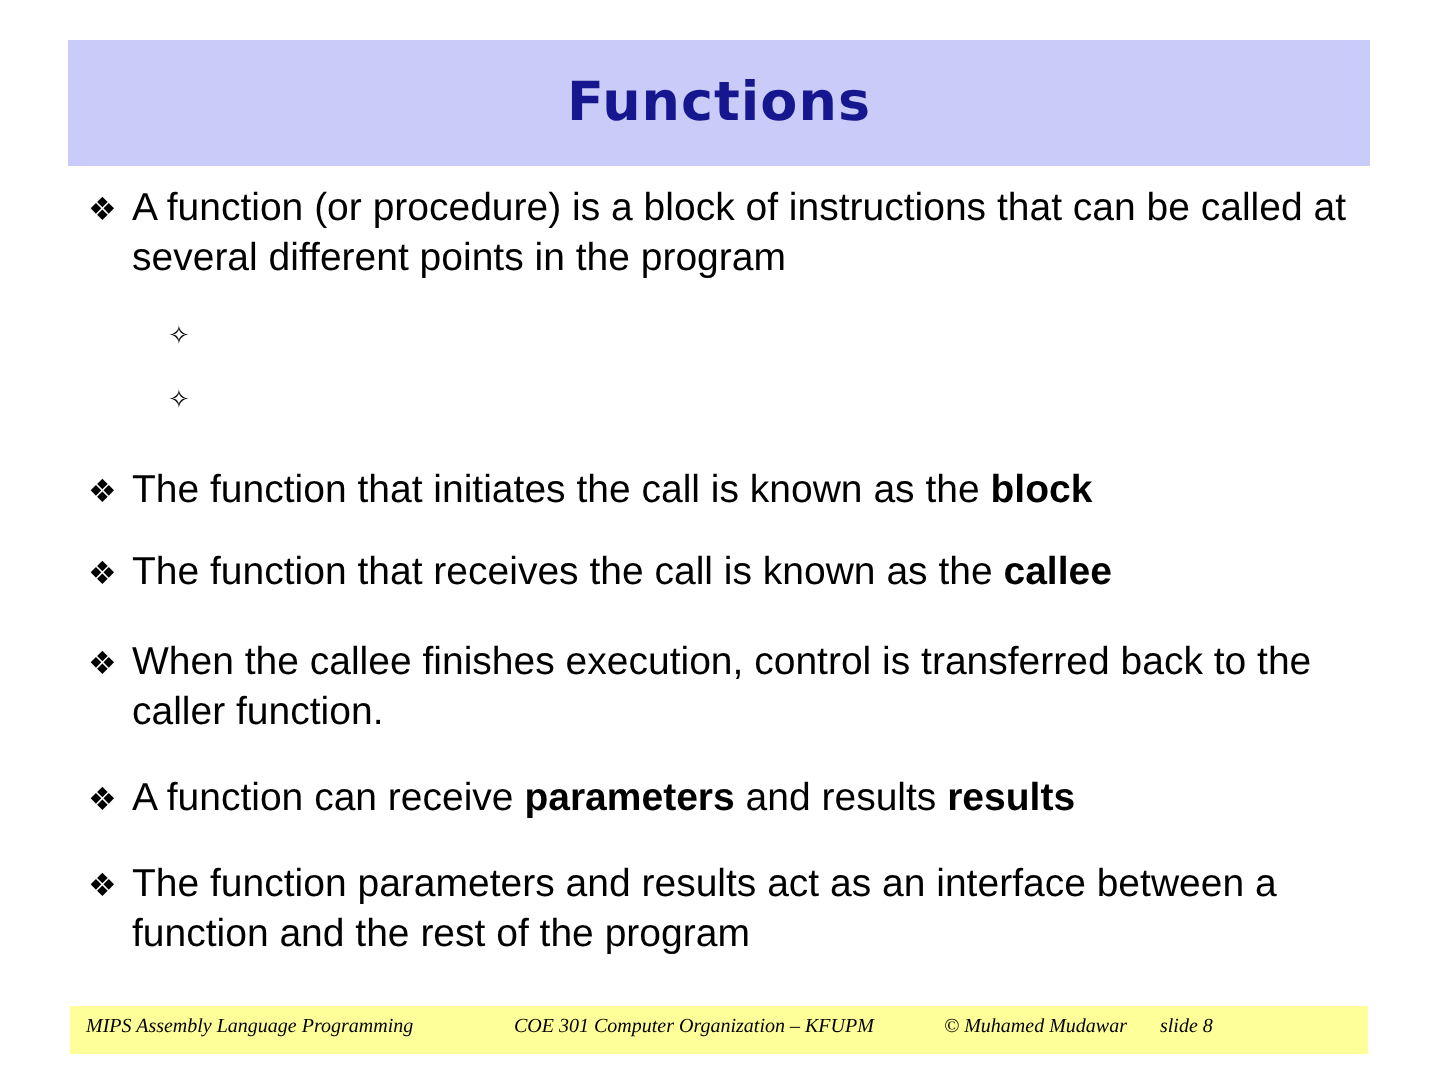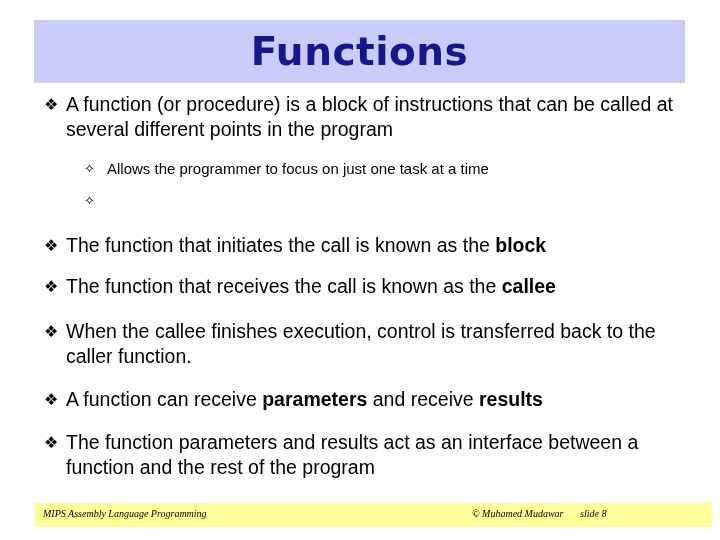--- a/index.html
+++ b/index.html
@@ -29,21 +29,21 @@
     top: 20px;
     width: 651px;
     height: 63px;
     background: #c9ccf9;
     display: flex;
     align-items: center;
     justify-content: center;
   }
   #title-text {
     font-family: "DejaVu Sans", sans-serif;
-    font-size: 39px;
+    font-size: 27px;
     font-weight: bold;
     letter-spacing: 0.5px;
     color: #16168f;
     line-height: 1;
     white-space: nowrap;
   }
 
   
   #body-area {
     position: absolute;
@@ -138,46 +138,46 @@
     <div id="title-text" style="color: rgb(22, 22, 143);">Functions</div>
   </div>
 
   <div id="body-area">
       <div class="bullet-row lvl1 sp-b1">
         <span class="glyph">❖</span>
         <span class="txt"><span>A function (or procedure) is a block of instructions that can be called at several different points in the program</span></span>
       </div>
       <div class="bullet-row lvl2 sp-s1">
         <span class="glyph">✧</span>
-        <span class="txt"><span>Allows the programmer to focus on just one task at a time</span></span>
       </div>
       <div class="bullet-row lvl2 sp-s2">
         <span class="glyph">✧</span>
       </div>
       <div class="bullet-row lvl1 sp-b2">
         <span class="glyph">❖</span>
         <span class="txt"><span>The function that initiates the call is known as the </span><span class="bold">block</span></span>
       </div>
       <div class="bullet-row lvl1 sp-b3">
         <span class="glyph">❖</span>
         <span class="txt"><span>The function that receives the call is known as the </span><span class="bold">callee</span></span>
       </div>
       <div class="bullet-row lvl1 sp-b4">
         <span class="glyph">❖</span>
         <span class="txt"><span>When the callee finishes execution, control is transferred back to the caller function.</span></span>
       </div>
       <div class="bullet-row lvl1 sp-b5">
         <span class="glyph">❖</span>
-        <span class="txt"><span>A function can receive </span><span class="bold">parameters</span><span> and receive </span><span class="bold">results</span></span>
+        <span class="txt"><span>A function can receive </span><span class="bold">parameters</span><span> and results </span><span class="bold">results</span></span>
       </div>
       <div class="bullet-row lvl1 sp-b6">
         <span class="glyph">❖</span>
         <span class="txt"><span>The function parameters and results act as an interface between a function and the rest of the program</span></span>
       </div>
     </div>
 
-  <div id="footer-bar" style="background: rgb(255, 255, 153); padding-left: 28px;">
+  <div id="footer-bar" style="background: rgb(255, 255, 153);">
     <span class="footer-seg" id="footer-left">MIPS Assembly Language Programming</span>
+    <span class="footer-seg" id="footer-center">COE 301 Computer Organization – KFUPM</span>
     <span class="footer-seg" id="footer-right">© Muhamed Mudawar</span>
     <span class="footer-seg" id="footer-slide">slide 8</span>
   </div>
 
 </div>
 
 </body></html>

